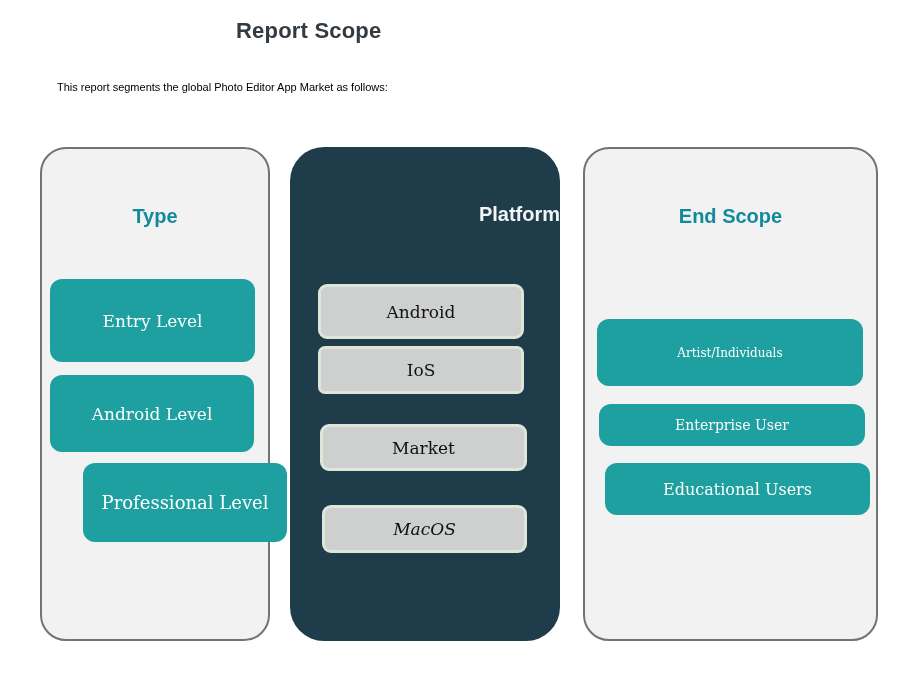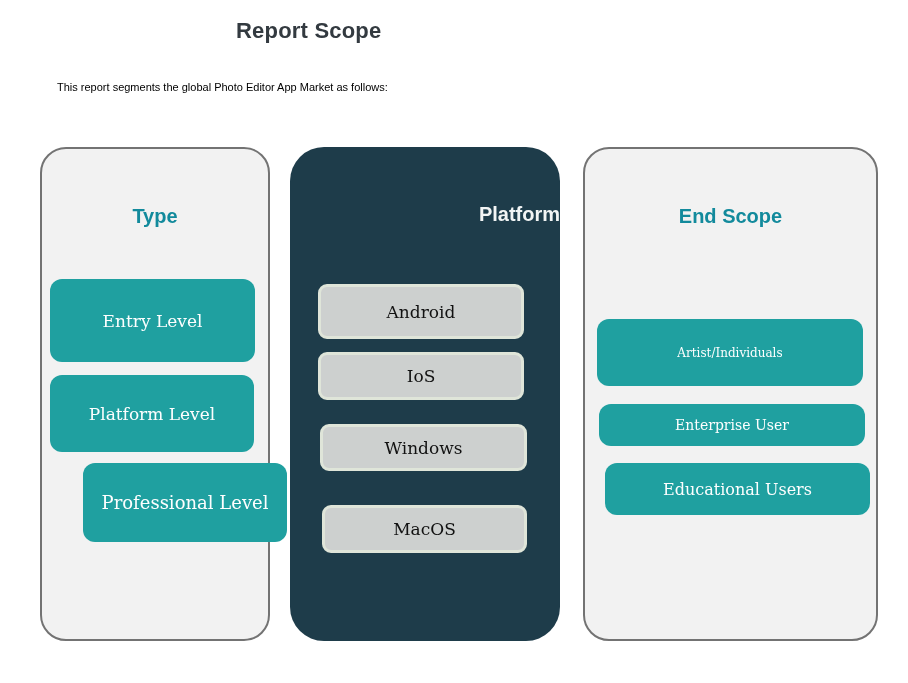--- a/index.html
+++ b/index.html
@@ -80,49 +80,49 @@
     border: 3px solid #dfe5d9;
     border-radius: 9px;
     font-size: 17px;
   }
   
   .btn-entry        { left: 8px;  top: 130px; width: 205px; height: 83px; }
   .btn-prosumer     { left: 8px;  top: 226px; width: 204px; height: 77px; }
   .btn-professional { left: 9px;  top: 314px; width: 204px; height: 79px; font-size: 18px; margin-left: 32px; }
   
   .btn-android { left: 28px; top: 125px; width: 206px; height: 55px; margin-top: 12px; }
-  .btn-ios     { left: 28px; top: 205px; width: 206px; height: 48px; }
+  .btn-ios     { left: 28px; top: 199px; width: 206px; height: 48px; border-radius: 7px; }
   .btn-windows { left: 30px; top: 277px; width: 207px; height: 47px; }
-  .btn-macos   { left: 32px; top: 358px; width: 205px; height: 48px; }
+  .btn-macos   { left: 32px; top: 358px; width: 205px; height: 48px; font-style: italic; }
   
   .btn-artist      { left: 12px; top: 170px; width: 266px; height: 67px; font-size: 12px; }
   .btn-enterprise  { left: 14px; top: 255px; width: 266px; height: 42px; font-size: 14px; }
   .btn-educational { left: 20px; top: 314px; width: 265px; height: 52px; font-size: 16px; }
 </style>
 </head>
 <body>
 
 <div class="stage">
 
   <div class="page-title">Report Scope</div>
 
   <div class="subtitle">This report segments the global Photo Editor App Market as follows:</div>
 
   <div class="panel panel-light panel-type">
     <div class="panel-heading heading-teal">Type</div>
     <div class="seg-btn seg-teal btn-entry">Entry Level</div>
-    <div class="seg-btn seg-teal btn-prosumer">Platform Level</div>
+    <div class="seg-btn seg-teal btn-prosumer">Android Level</div>
     <div class="seg-btn seg-teal btn-professional">Professional Level</div>
   </div>
 
   <div class="panel panel-platform">
     <div class="panel-heading heading-light">Platform</div>
     <div class="seg-btn seg-gray btn-android">Android</div>
     <div class="seg-btn seg-gray btn-ios">IoS</div>
-    <div class="seg-btn seg-gray btn-windows">Windows</div>
+    <div class="seg-btn seg-gray btn-windows">Market</div>
     <div class="seg-btn seg-gray btn-macos">MacOS</div>
   </div>
 
   <div class="panel panel-light panel-enduser">
     <div class="panel-heading heading-teal">End Scope</div>
     <div class="seg-btn seg-teal btn-artist">Artist/Individuals</div>
     <div class="seg-btn seg-teal btn-enterprise">Enterprise User</div>
     <div class="seg-btn seg-teal btn-educational">Educational Users</div>
   </div>
 

